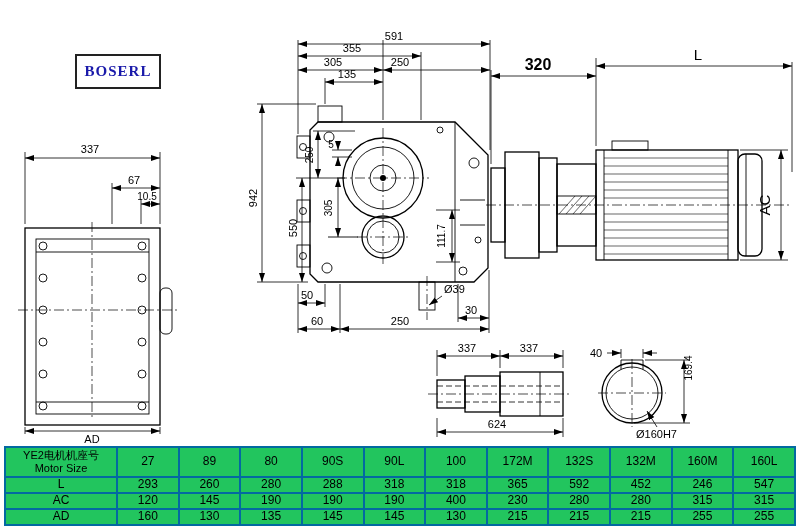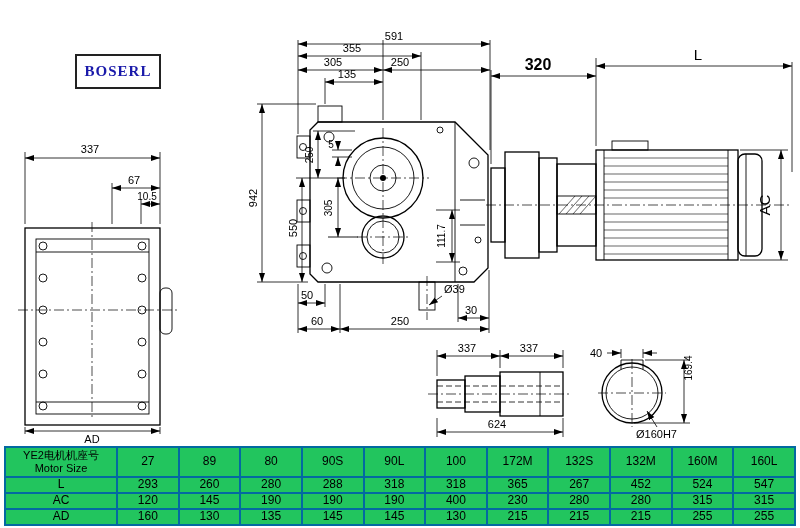--- a/index.html
+++ b/index.html
@@ -281,23 +281,23 @@
     </tr>
     <tr class="data">
       <td>L</td>
       <td>293</td>
       <td>260</td>
       <td>280</td>
       <td>288</td>
       <td>318</td>
       <td>318</td>
       <td>365</td>
-      <td>267</td>
+      <td>592</td>
       <td>452</td>
-      <td>524</td>
+      <td>246</td>
       <td>547</td>
     </tr>
     <tr class="data">
       <td>AC</td>
       <td>120</td>
       <td>145</td>
       <td>190</td>
       <td>190</td>
       <td>190</td>
       <td>400</td>

